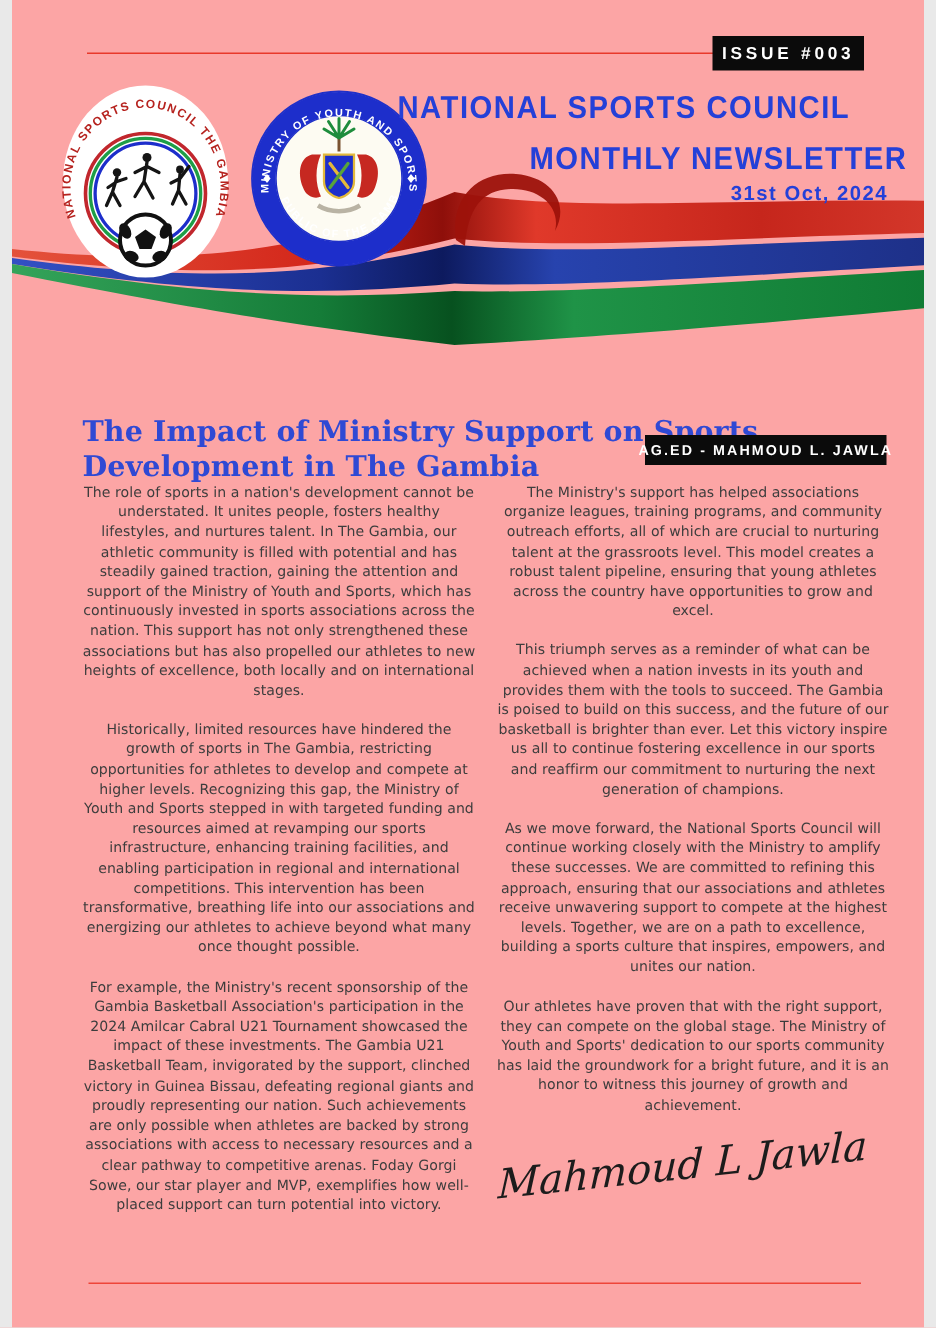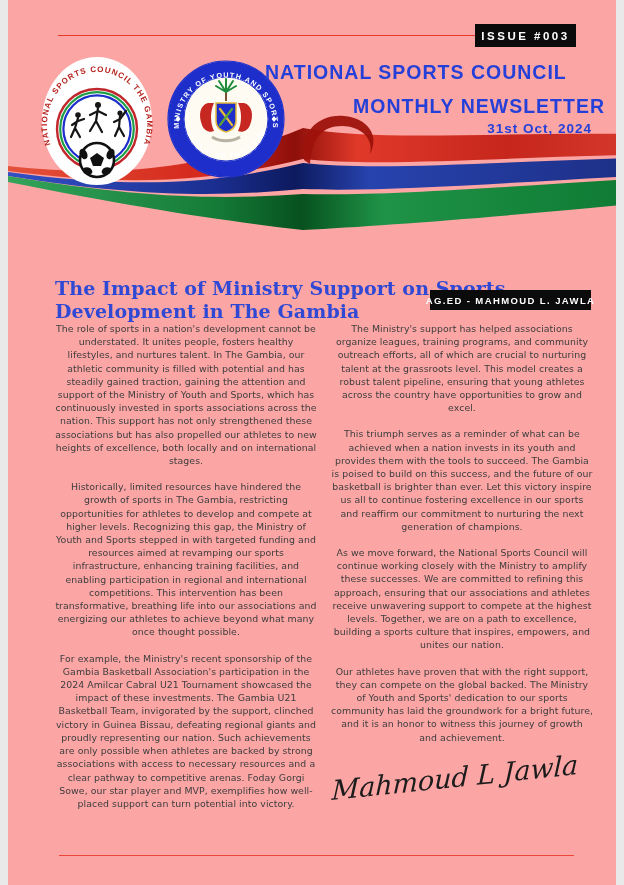--- a/index.html
+++ b/index.html
@@ -158,20 +158,20 @@
   <div class="columns">
     <div class="col">
       <p>The role of sports in a nation's development cannot be understated. It unites people, fosters healthy lifestyles, and nurtures talent. In The Gambia, our athletic community is filled with potential and has steadily gained traction, gaining the attention and support of the Ministry of Youth and Sports, which has continuously invested in sports associations across the nation. This support has not only strengthened these associations but has also propelled our athletes to new heights of excellence, both locally and on international stages.</p>
       <p>Historically, limited resources have hindered the growth of sports in The Gambia, restricting opportunities for athletes to develop and compete at higher levels. Recognizing this gap, the Ministry of Youth and Sports stepped in with targeted funding and resources aimed at revamping our sports infrastructure, enhancing training facilities, and enabling participation in regional and international competitions. This intervention has been transformative, breathing life into our associations and energizing our athletes to achieve beyond what many once thought possible.</p>
       <p>For example, the Ministry's recent sponsorship of the Gambia Basketball Association's participation in the 2024 Amilcar Cabral U21 Tournament showcased the impact of these investments. The Gambia U21 Basketball Team, invigorated by the support, clinched victory in Guinea Bissau, defeating regional giants and proudly representing our nation. Such achievements are only possible when athletes are backed by strong associations with access to necessary resources and a clear pathway to competitive arenas. Foday Gorgi Sowe, our star player and MVP, exemplifies how well-placed support can turn potential into victory.</p>
     </div>
     <div class="col">
       <p>The Ministry's support has helped associations organize leagues, training programs, and community outreach efforts, all of which are crucial to nurturing talent at the grassroots level. This model creates a robust talent pipeline, ensuring that young athletes across the country have opportunities to grow and excel.</p>
       <p>This triumph serves as a reminder of what can be achieved when a nation invests in its youth and provides them with the tools to succeed. The Gambia is poised to build on this success, and the future of our basketball is brighter than ever. Let this victory inspire us all to continue fostering excellence in our sports and reaffirm our commitment to nurturing the next generation of champions.</p>
       <p>As we move forward, the National Sports Council will continue working closely with the Ministry to amplify these successes. We are committed to refining this approach, ensuring that our associations and athletes receive unwavering support to compete at the highest levels. Together, we are on a path to excellence, building a sports culture that inspires, empowers, and unites our nation.</p>
-      <p>Our athletes have proven that with the right support, they can compete on the global backed. The Ministry of Youth and Sports' dedication to our sports community has laid the groundwork for a bright future, and it is an honor to witness this journey of growth and achievement.</p>
+      <p>Our athletes have proven that with the right support, they can compete on the global stage. The Ministry of Youth and Sports' dedication to our sports community has laid the groundwork for a bright future, and it is an honor to witness this journey of growth and achievement.</p>
     </div>
   </div>
 
   <div class="signature">Mahmoud L Jawla</div>
 
   <div class="bottom-rule"></div>
 </div>
 
 </body></html>

